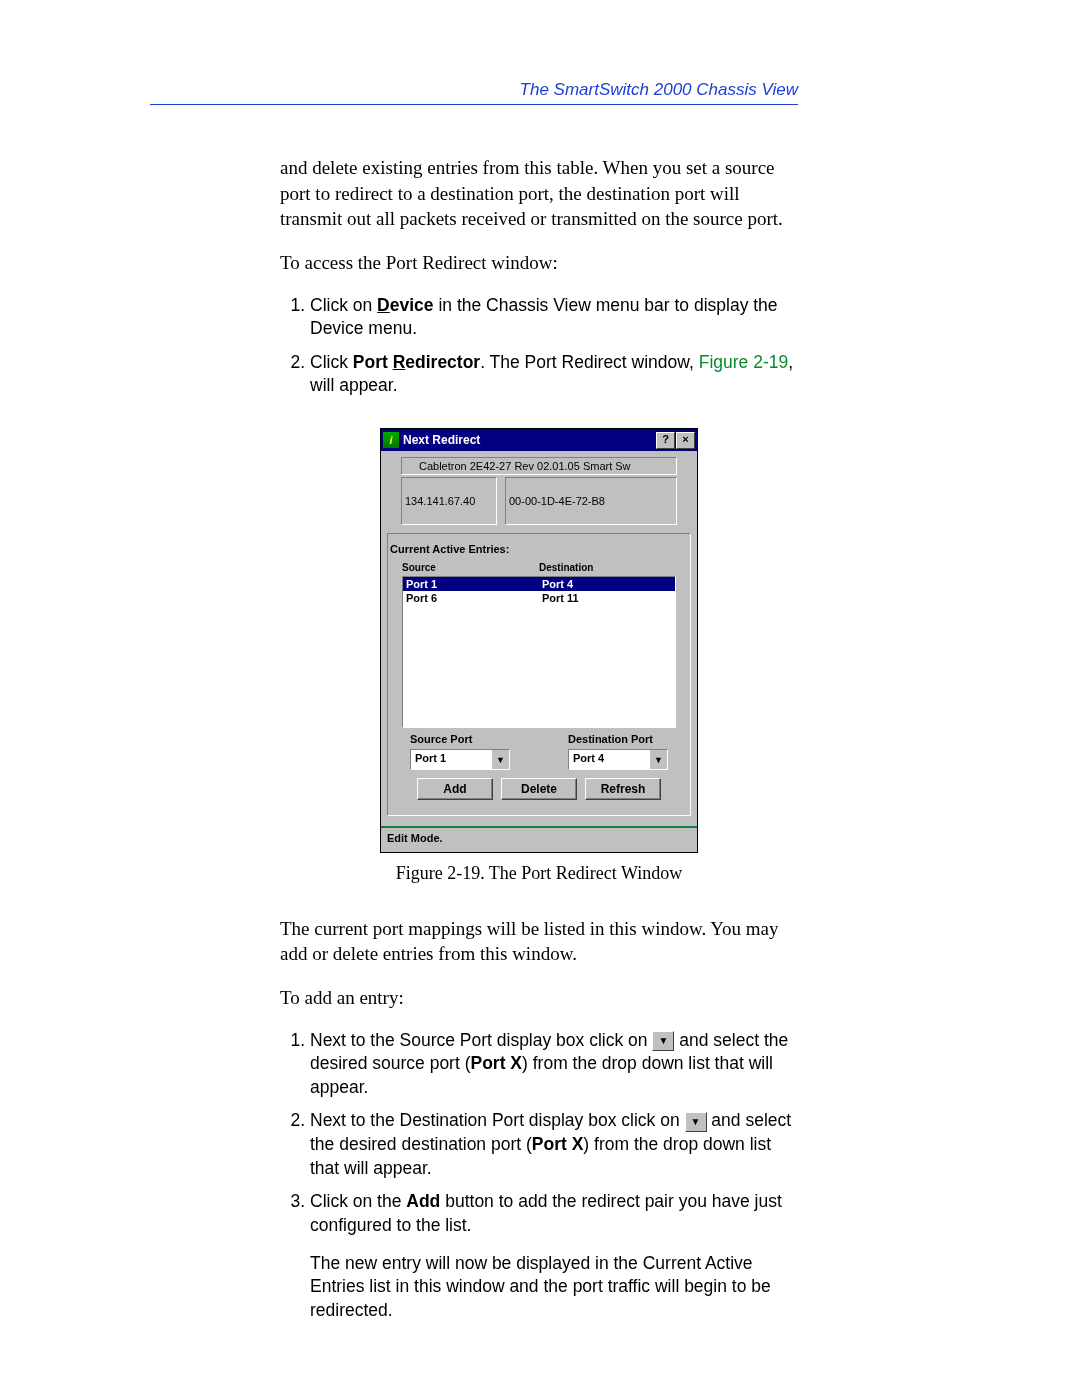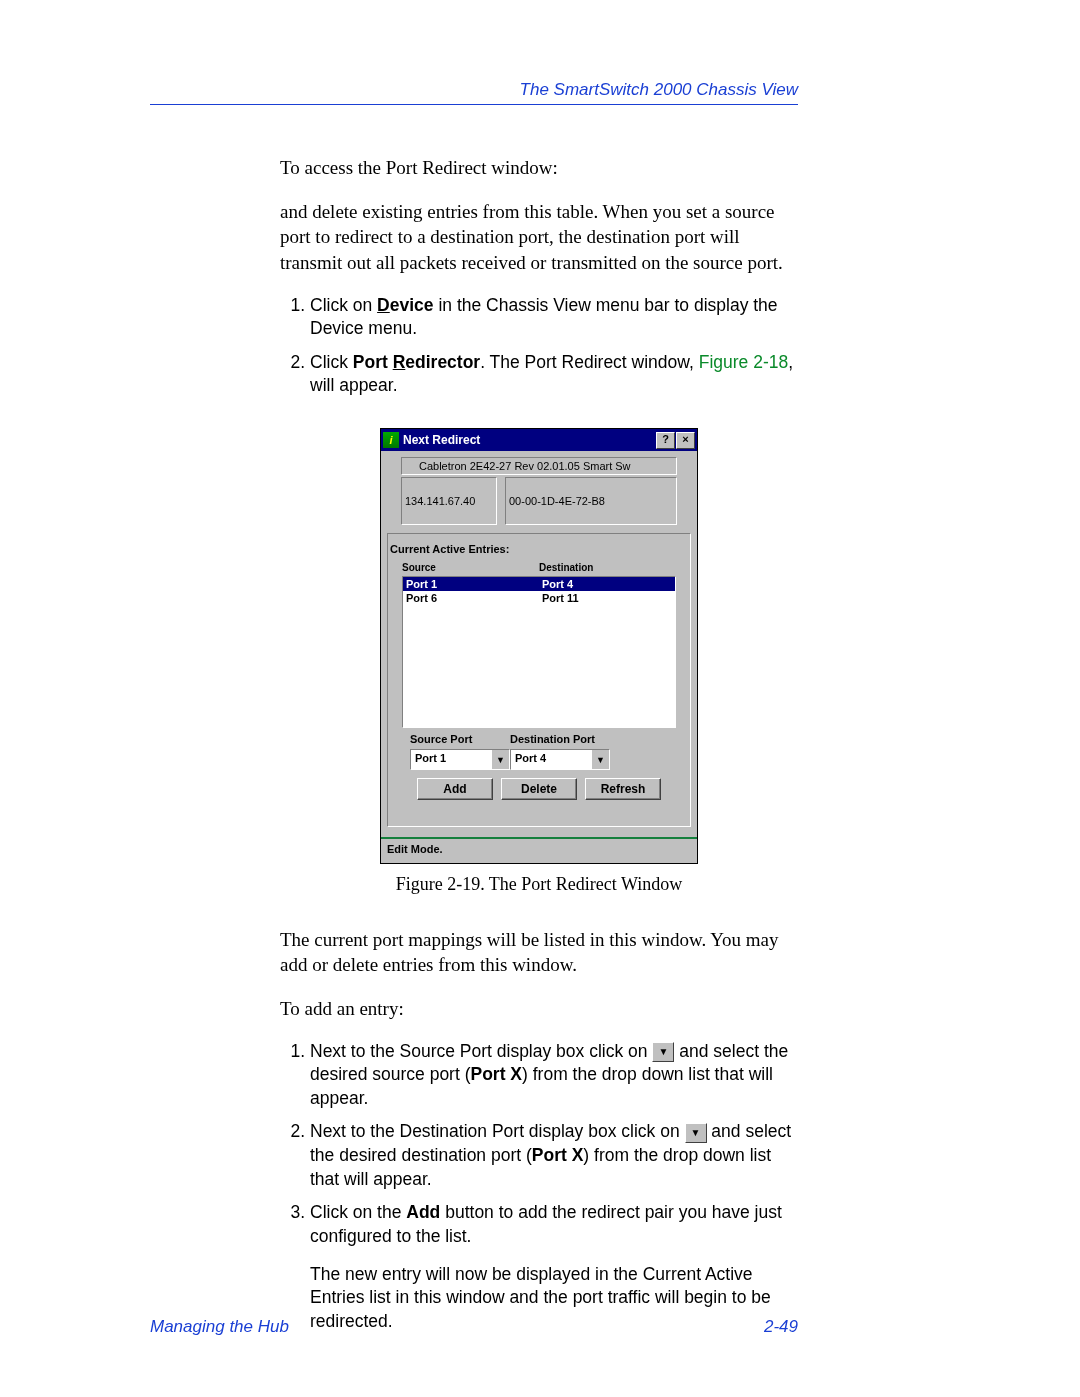--- a/index.html
+++ b/index.html
@@ -92,35 +92,35 @@
   .ip-row .field {
     border:1px solid #808080; border-right-color:#fff; border-bottom-color:#fff;
     background:#c0c0c0; height:16px; font-size:11px; line-height:16px; padding:15px 3px;
   }
   .ip1 { width:88px; } .ip2 { flex:1; }
 
   .grp-label { font-weight:bold; font-size:11px; margin-bottom:4px; margin-left:-12px;}
   .grp-frame {
     border:1px solid #808080; border-right-color:#fff; border-bottom-color:#fff;
     margin:-2px -14px 10px -14px;
-    padding: 8px 14px 18px 14px;
+    padding: 8px 14px 7px 14px;
   }
   .list-header { display:flex; font-weight:bold; font-size:10px; margin-bottom:2px;}
   .list-header > div { flex:1; }
   .listbox {
     background:#fff;
     border:1px solid #808080; border-right-color:#fff; border-bottom-color:#fff;
     height:150px;
     font-size:11px;
   }
   .listbox .row { display:flex; }
   .listbox .row > div { flex:1; padding:0 3px; line-height:14px; font-weight:bold;}
   .listbox .row.sel { background:#000080; color:#fff; }
 
-  .sel-row { display:flex; justify-content:flex-start; margin:4px 8px 6px 8px;}
+  .sel-row { display:flex; justify-content:space-between; margin:4px 8px 6px 8px;}
   .sel-col { width:100px; }
   .sel-col .lab { font-weight:bold; font-size:11px; margin-bottom:2px;}
   .combo {
     display:flex; height:19px;
     border:1px solid #808080; border-right-color:#fff; border-bottom-color:#fff;
     background:#fff;
   }
   .combo .val { flex:1; font-size:11px; padding:1px 4px; font-weight:bold;}
   .combo .arrow {
     width:17px; background:#c0c0c0;
@@ -164,29 +164,29 @@
   u.acc { text-decoration: underline; }
 </style>
 </head>
 <body>
 
 <div class="page">
 
   <div class="header-title">The SmartSwitch 2000 Chassis View</div>
 
   <div class="body-text">
+    <p class="serif">and delete existing entries from this table. When you set a source port to redirect to a destination port, the destination port will transmit out all packets received or transmitted on the source port.</p>
     <p class="serif">To access the Port Redirect window:</p>
-    <p class="serif">and delete existing entries from this table. When you set a source port to redirect to a destination port, the destination port will transmit out all packets received or transmitted on the source port.</p>
 
     <ol>
       <li>
         <span>Click on </span><b><u class="acc">D</u><span>evice</span></b><span> in the Chassis View menu bar to display the Device menu.</span>
       </li>
       <li>
-        <span>Click </span><b>Port <u class="acc">R</u>edirector</b><span>. The Port Redirect window, </span><span class="fig-link">Figure 2-18</span><span>, will appear.</span>
+        <span>Click </span><b>Port <u class="acc">R</u>edirector</b><span>. The Port Redirect window, </span><span class="fig-link">Figure 2-19</span><span>, will appear.</span>
       </li>
     </ol>
 
     <div class="dialog-wrap">
       <div class="dialog">
         <div class="titlebar">
           <span class="icon">i</span>
           <span class="ttext">Next Redirect</span>
           <span class="spacer"></span>
           <span class="winbtn">?</span>
@@ -258,17 +258,13 @@
       <li>
         <span>Next to the Destination Port display box click on </span><span class="inline-arrow">▼</span><span> and select the desired destination port (</span><b>Port X</b><span>) from the drop down list that will appear.</span>
       </li>
       <li>
         <span>Click on the </span><b>Add</b><span> button to add the redirect pair you have just configured to the list.</span>
         <p style="margin-top:14px;">The new entry will now be displayed in the Current Active Entries list in this window and the port traffic will begin to be redirected.</p>
       </li>
     </ol>
   </div>
 
-  <div class="footer">
-    <span>Managing the Hub</span>
-    <span>2-49</span>
-  </div>
 </div>
 
 </body></html>

